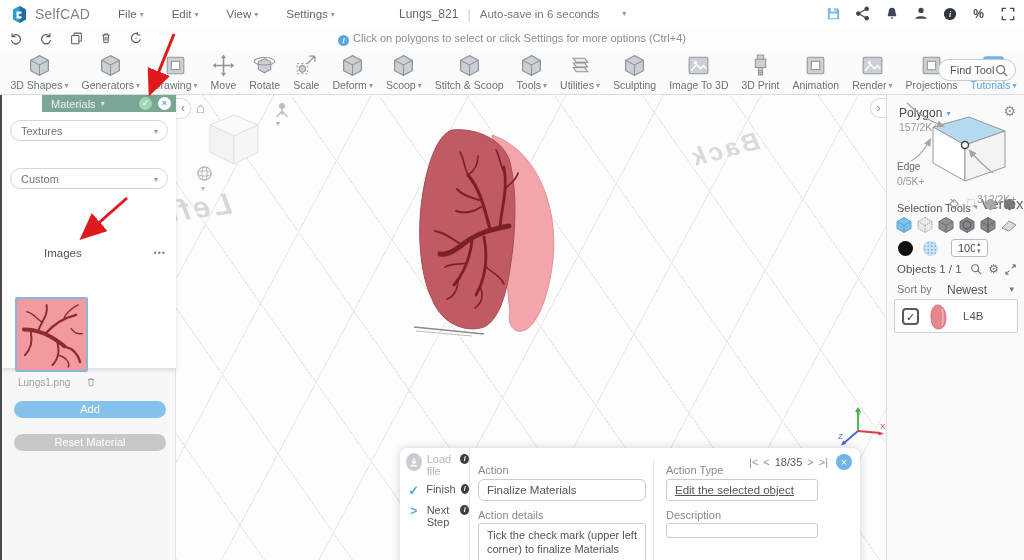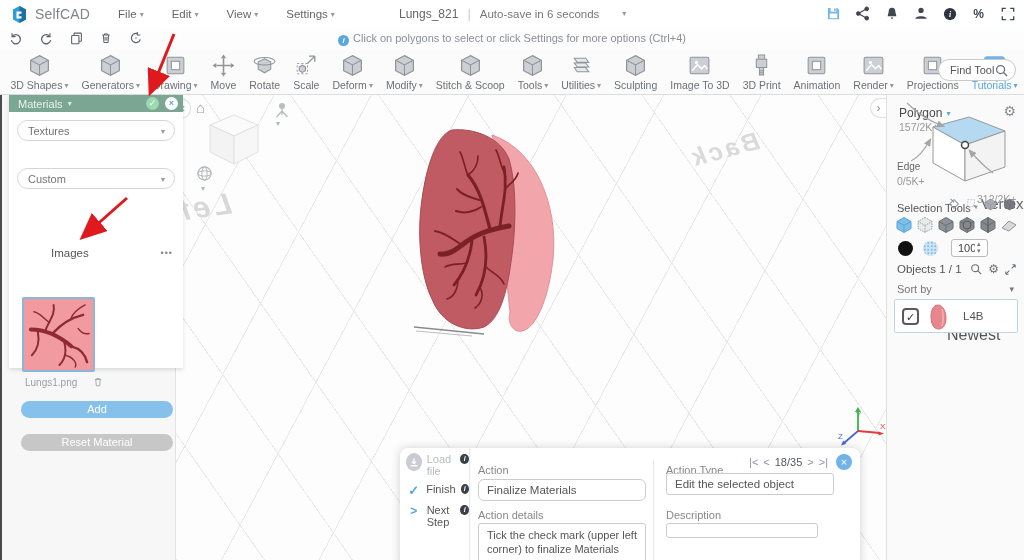--- a/index.html
+++ b/index.html
@@ -37,21 +37,21 @@
   .tool { display:flex; flex-direction:column; align-items:center; padding:0 6.5px; cursor:pointer; }
   .ticon { width:25px; height:25px; }
   .tlabel { font-size:10.5px; color:#6b7177; margin-top:1px; white-space:nowrap; display:flex; align-items:center; gap:2px; }
   .tool.active .tlabel { color:#5aa7e0; }
   .findtool { position:absolute; right:8px; top:9px; width:78px; height:22px; border:1px solid #c9c9c9; border-radius:11px; background:#fff; display:flex; align-items:center; justify-content:space-between; padding:0 7px 0 11px; cursor:pointer; }
   .findtool span { font-size:11px; color:#555; }
 
   
   .left-col { position:absolute; left:0; top:95px; width:176px; height:465px; background:#f7f7f7; border-right:1px solid #e2e2e2; z-index:15; }
   .left-edge { position:absolute; left:0; top:95px; width:2px; height:465px; background:#4a4a4a; z-index:26; }
-  .mat-panel { position:absolute; left:9px; top:95px; width:174px; height:273px; background:#fff; box-shadow:0 2px 4px rgba(0,0,0,.12); z-index:20; }
+  .mat-panel { position:absolute; left:2px; top:95px; width:174px; height:273px; background:#fff; box-shadow:0 2px 4px rgba(0,0,0,.12); z-index:20;padding-left:40px; }
   .mat-head { height:17px; background:#7aa693; display:flex; align-items:center; padding:0 5px 0 9px; }
   .mat-title { color:#eaf2ee; font-size:11px; display:flex; gap:5px; align-items:center; flex:1; }
   .mat-title .caret { color:#dce9e3; }
   .chk-circ { width:13px; height:13px; border-radius:50%; background:#9ed8ae; color:#fff; font-size:9px; line-height:13px; text-align:center; margin-right:6px; cursor:pointer; }
   .x-circ { width:13px; height:13px; border-radius:50%; background:#fff; color:#5aa7e0; font-size:9px; font-weight:700; line-height:13px; text-align:center; cursor:pointer; }
   .sel-pill { position:absolute; left:8px; width:158px; height:21px; border:1px solid #d5d5d5; border-radius:11px; background:#fff; font-size:11px; color:#aaa; padding:0 22px 0 10px; outline:none; font-family:"Liberation Sans",sans-serif; }
   .sel-caret { position:absolute; font-size:8px; color:#999; }
   .images-row { position:absolute; left:12px; top:152px; width:152px; display:flex; justify-content:space-between; align-items:center; }
   .images-lbl { font-size:11.5px; color:#555;margin-left:30px; }
   .dots { font-size:9px; color:#888; letter-spacing:1px; cursor:pointer; }
@@ -95,21 +95,21 @@
   .rp-mini-icons { position:absolute; right:8px; top:103px; display:flex; gap:6px; }
   .rp-cubes { position:absolute; left:8px; top:121px; display:flex; gap:3px; }
   .rp-cubes svg { cursor:pointer; }
   .dot-black { position:absolute; left:11px; top:146px; width:15px; height:15px; border-radius:50%; background:#111; cursor:pointer; }
   .dot-blue { position:absolute; left:36px; top:146px; width:15px; height:15px; border-radius:50%; background:#cfe4f5; background-image:radial-gradient(#7fb9e6 .9px, transparent 1px); background-size:3.5px 3.5px; cursor:pointer; }
   .tol-input { position:absolute; left:64px; top:144px; width:37px; height:18px; border:1px solid #bbb; border-radius:3px; font-size:11px; color:#444; text-align:left; padding:0 12px 0 6px; outline:none; font-family:"Liberation Sans",sans-serif; }
   .tol-spin { position:absolute; left:90px; top:145px; display:flex; flex-direction:column; line-height:7px; font-size:7px; color:#777; cursor:pointer; }
   .rp-objects { position:absolute; left:10px; top:168px; font-size:11.5px; color:#555; }
   .rp-obj-icons { position:absolute; right:8px; top:167px; display:flex; gap:6px; align-items:center; }
   .rp-sort-lbl { position:absolute; left:10px; top:188px; font-size:11px; color:#777; }
-  .rp-sort-val { position:absolute; left:60px; top:188px; font-size:16px; color:#555; cursor:pointer;margin-top:43px; }
+  .rp-sort-val { position:absolute; left:60px; top:188px; font-size:12px; color:#555; cursor:pointer; }
   .rp-sort-caret { position:absolute; right:10px; top:189px; font-size:9px; color:#777; }
   .obj-row { position:absolute; left:7px; top:204px; width:124px; height:34px; background:#fff; border:1px solid #c3d5e2; border-radius:2px; cursor:pointer; }
   .obj-check { position:absolute; left:7px; top:8px; width:17px; height:17px; border:2px solid #5a5a5a; border-radius:4px; font-size:11px; color:#333; line-height:14px; text-align:center; cursor:pointer; }
   .obj-thumb { position:absolute; left:32px; top:3px; }
   .obj-name { position:absolute; left:68px; top:10px; font-size:11.5px; color:#555; }
 
   
   .tut { position:absolute; left:400px; top:448px; width:460px; height:120px; background:#fff; border-radius:8px 8px 0 0; box-shadow:0 0 10px rgba(0,0,0,.18); z-index:30; }
   .tut-nav { position:absolute; right:32px; top:8px; display:flex; gap:5px; align-items:center; font-size:11px; color:#8a97a5; }
   .tut-nav .cnt { color:#556; }
@@ -366,21 +366,21 @@
         <span class="tlabel">
           <span>Deform</span>
           <span class="caret">▾</span>
         </span>
       </div>
     <div class="tool">
         <svg class="ticon">
           <use href="#ic-cube"></use>
         </svg>
         <span class="tlabel">
-          <span>Modify</span>
+          <span>Scoop</span>
           <span class="caret">▾</span>
         </span>
       </div>
     <div class="tool">
         <svg class="ticon">
           <use href="#ic-cube"></use>
         </svg>
         <span class="tlabel">
           <span>Stitch &amp; Scoop</span>
         </span>
@@ -711,21 +711,21 @@
     </div>
 
     <span class="tut-lbl" style="left:78px; top:16px;">Action</span>
     <input class="tut-input" style="left: 78px; top: 31px; width: 168px; border-radius: 6px;" value="Finalize Materials">
     <span class="tut-lbl" style="left:78px; top:61px;">Action details</span>
     <textarea class="tut-area" style="left: 78px; top: 75px; width: 168px; height: 42px;">Tick the check mark (upper left corner) to finalize Materials</textarea>
 
     <div class="tut-div"></div>
 
     <span class="tut-lbl" style="left:266px; top:16px;">Action Type</span>
-    <input class="tut-input" style="left: 266px; top: 25px; width: 168px;" value="Edit the selected object">
+    <input class="tut-input" style="left: 266px; top: 31px; width: 152px; text-decoration: underline;" value="Edit the selected object">
     <span class="tut-lbl" style="left:266px; top:61px;">Description</span>
     <input class="tut-input" style="left: 266px; top: 75px; width: 152px; height: 15px;">
   </div>
 
   <svg class="arrows">
     <line x1="174" y1="34" x2="151" y2="91" stroke="#e0191c" stroke-width="3" marker-end="url(#red-arrow)"></line>
     <line x1="127" y1="198" x2="84" y2="236" stroke="#e0191c" stroke-width="3" marker-end="url(#red-arrow)"></line>
   </svg>
 
 </div>

